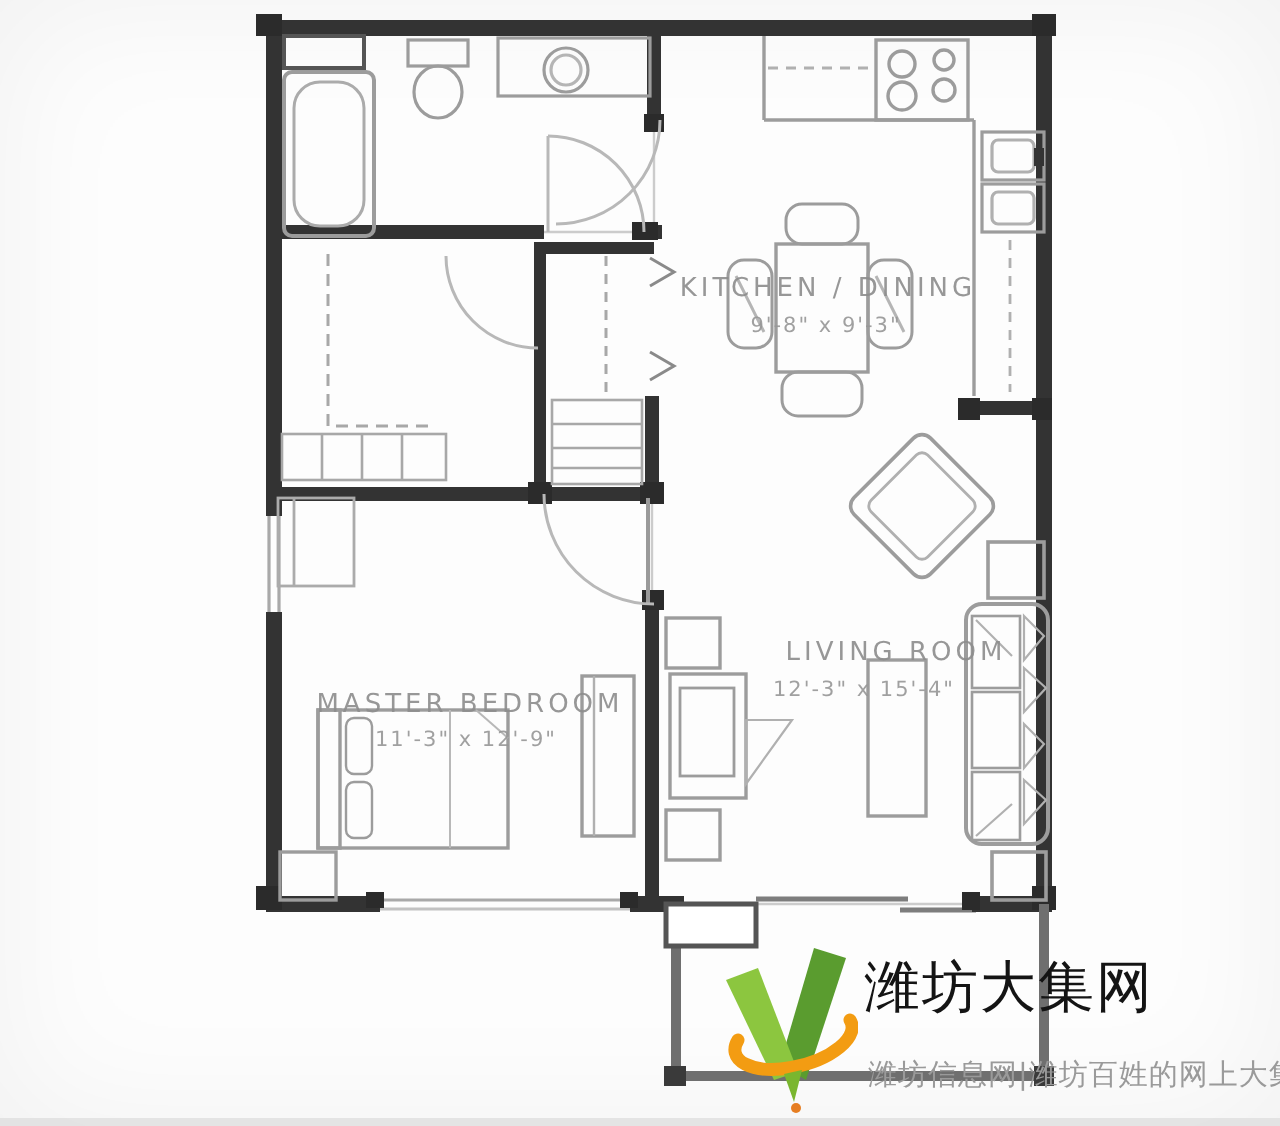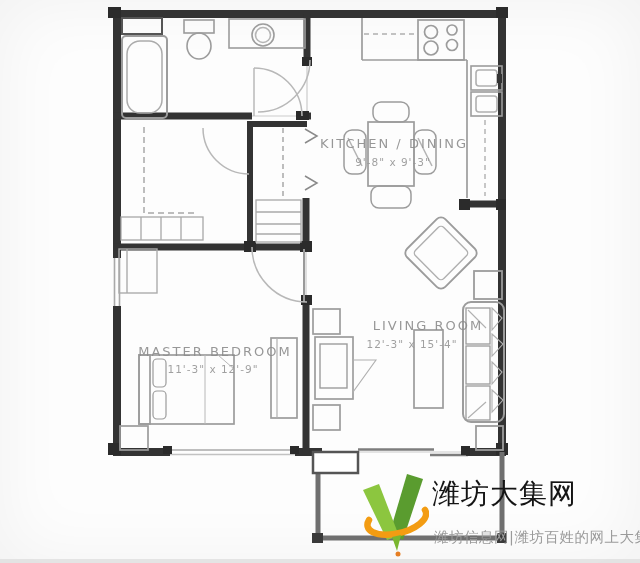--- a/index.html
+++ b/index.html
@@ -4,20 +4,21 @@
 <style>
   html,body{margin:0;padding:0;}
   body{
     width:640px;height:563px;position:relative;overflow:hidden;
     background:#fdfdfd;
     font-family:"DejaVu Sans","Liberation Sans",sans-serif;
   }
   #stage{
     position:absolute;inset:0;
     box-shadow:inset 0 0 70px rgba(0,0,0,.05);
+    padding-left:20px;
   }
   svg{display:block;}
   .room-label{
     font-size:13px;letter-spacing:2px;fill:#8d8d8d;opacity:.9;
     font-family:"DejaVu Sans","Liberation Sans",sans-serif;
   }
   .dim-label{
     font-size:10.5px;letter-spacing:1px;fill:#979797;opacity:.9;
     font-family:"DejaVu Sans","Liberation Sans",sans-serif;
   }

